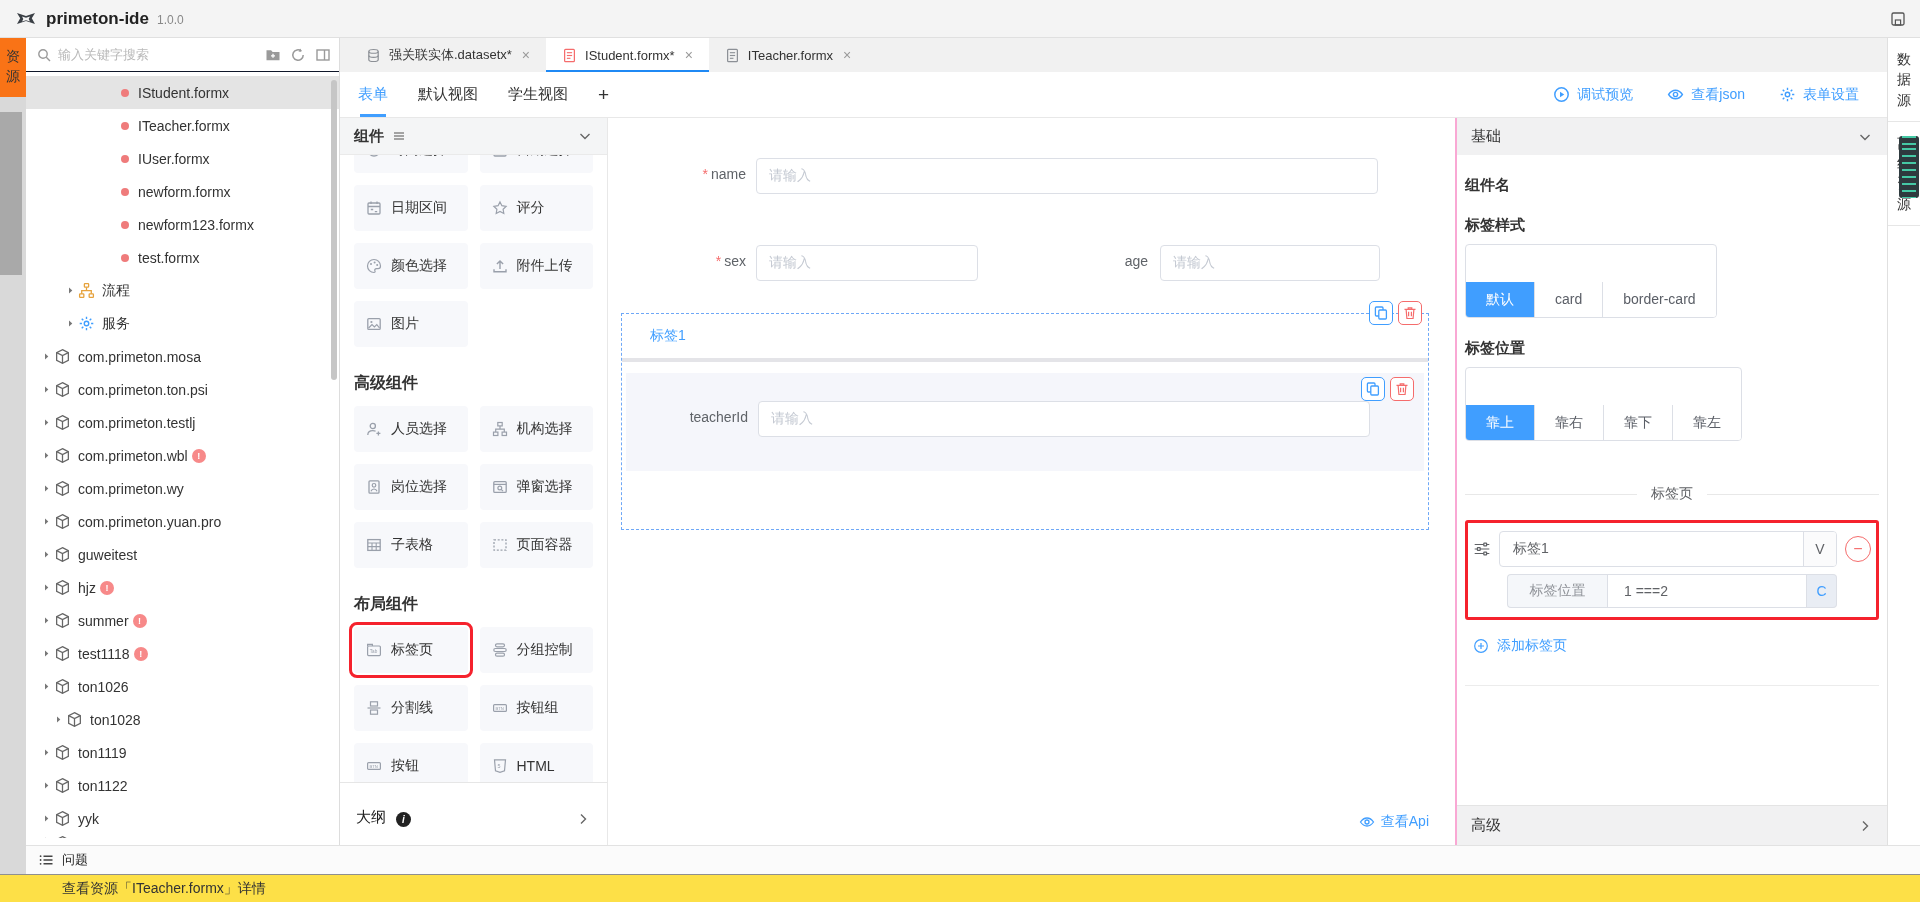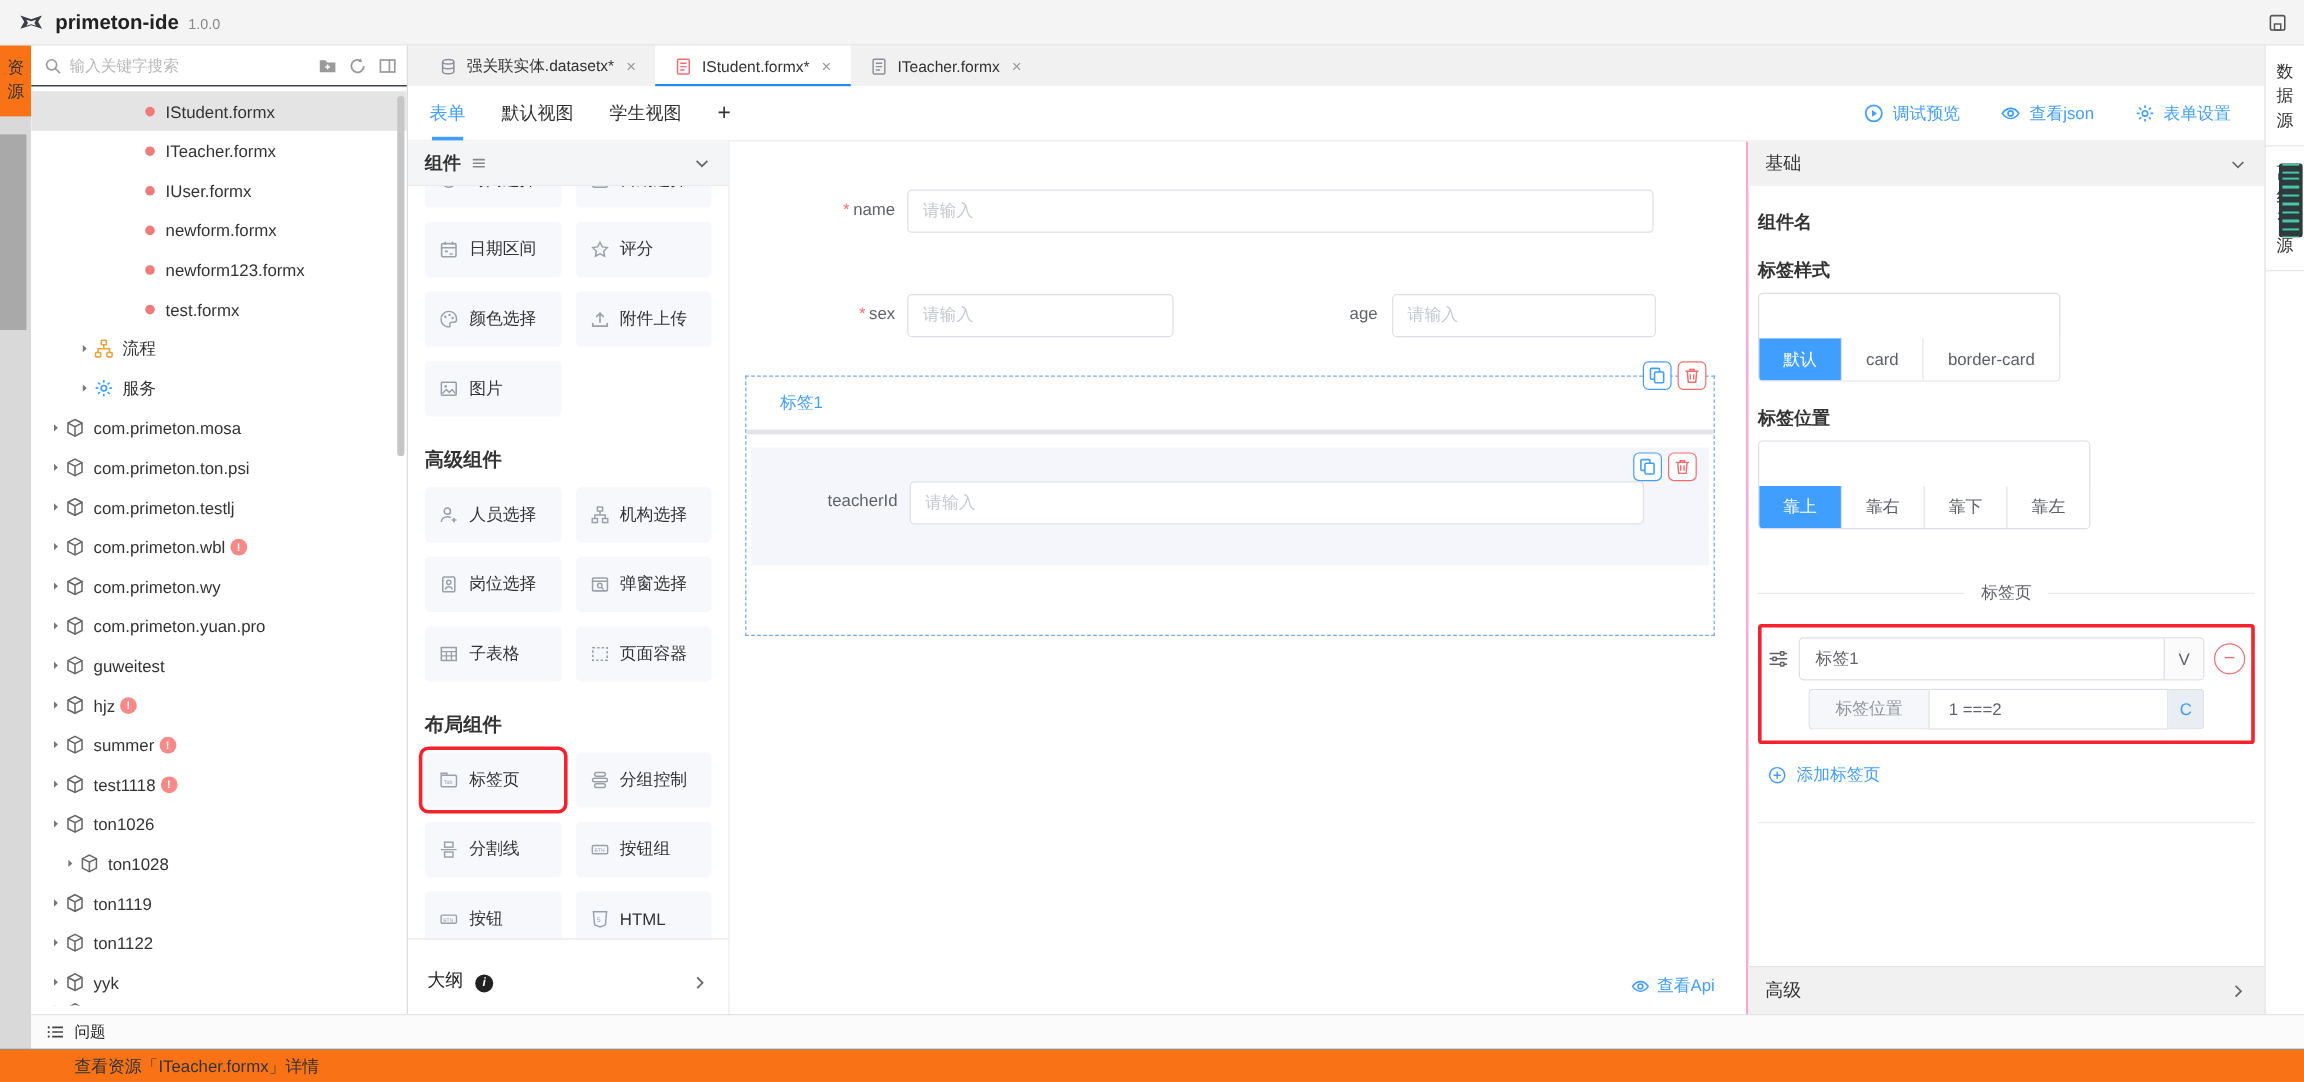--- a/index.html
+++ b/index.html
@@ -134,21 +134,21 @@
 
   
   #rightstrip { position:absolute; left:1887px; top:38px; width:33px; height:836px; background:#fff; border-left:1px solid #e0e0e0; }
   #rightstrip .vtab { padding:11px 0; text-align:center; font-size:14px; color:#333; border-bottom:1px solid #e6e6e6; cursor:pointer; position:relative; }
   #rightstrip .vtab span { display:inline-block; width:15px; word-break:break-all; line-height:1.45; }
   #offline-art { position:absolute; right:1px; top:14px; width:20px; height:62px; background:#2e3a3e; border-radius:3px; background-image:repeating-linear-gradient(to bottom, #45c9a5 0 2px, transparent 2px 7px); background-position:0 8px; background-repeat:repeat-y; background-size:14px 100%; background-origin:content-box; padding:4px 3px; }
 
   
   #problems-bar { position:absolute; left:26px; top:845px; width:1894px; height:29px; background:#fbfbfb; border-top:1px solid #e2e2e2; display:flex; align-items:center; gap:8px; padding-left:12px; font-size:13px; color:#222; }
   #problems-bar .ic { color:#444; }
-  #statusbar { position:absolute; left:0; top:874px; width:1920px; height:28px; background:#f97316; border-top:1px solid #8f8f8f; display:flex; align-items:center; padding-left:62px; font-size:14px; color:#333; }
+  #statusbar { position:absolute; left:0; top:874px; width:1920px; height:28px; background:#fde047; border-top:1px solid #8f8f8f; display:flex; align-items:center; padding-left:62px; font-size:14px; color:#333; }
 </style>
 </head>
 <body>
 
 <div id="app">
 
   <div id="titlebar">
     <span id="logo" class="ic">
       <svg width="24" height="24" viewBox="0 0 24 24">
           <path d="M3 6l9 3 9-3-3.2 5.2L21 17l-9-3-9 3 3.2-5.8z" fill="#3a3f45"></path>

